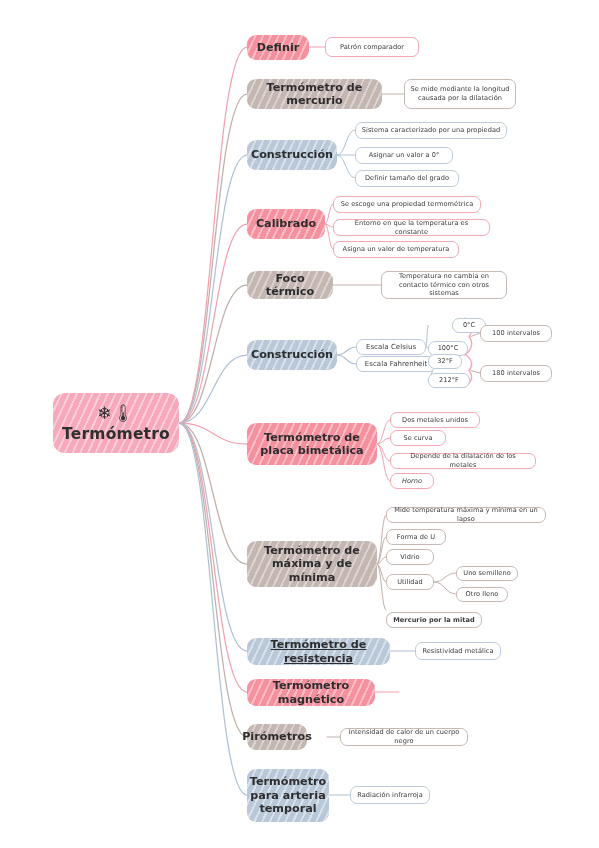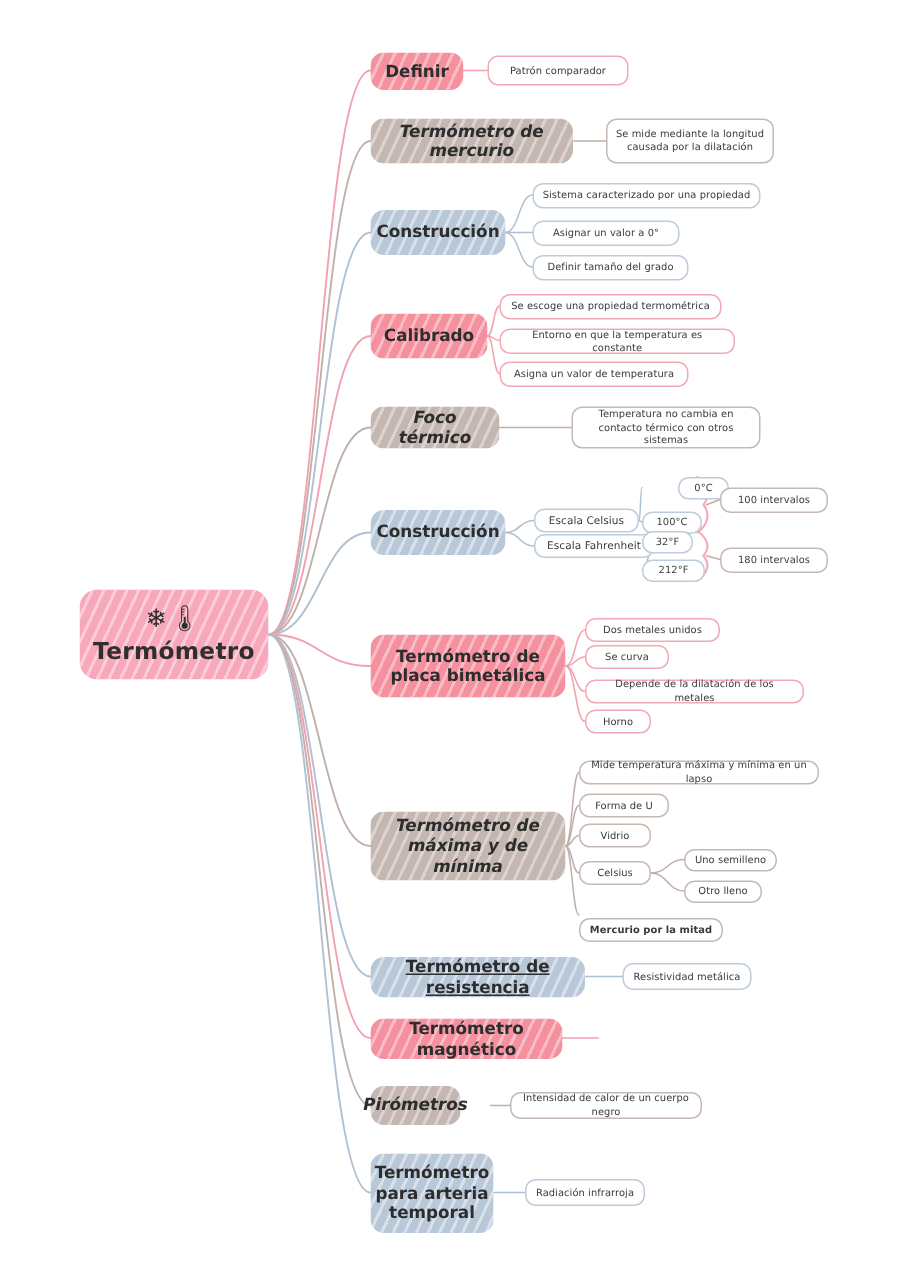--- a/index.html
+++ b/index.html
@@ -32,21 +32,20 @@
     font-size:11.2px;font-weight:700;line-height:13.5px;padding:3px 7px;
   }
   .branch.pink{
     background:repeating-linear-gradient(115deg, rgba(255,255,255,.40) 0 2px, rgba(255,255,255,0) 2px 7px),#F5909F;
   }
   .branch.blue{
     background:repeating-linear-gradient(115deg, rgba(255,255,255,.45) 0 2px, rgba(255,255,255,0) 2px 7px),#B8C8D9;
   }
   .branch.taupe{
     background:repeating-linear-gradient(115deg, rgba(255,255,255,.40) 0 2px, rgba(255,255,255,0) 2px 7px),#C4B6B0;
-    font-style:italic;
   }
 
   
   .leaf{
     position:absolute;box-sizing:border-box;
     display:flex;align-items:center;justify-content:center;text-align:center;
     background:#ffffff;border-radius:7px;border:1px solid #ccc;
     color:#3a3a3a;font-size:6.6px;line-height:8.6px;padding:2px 5px;
     letter-spacing:.05px;
   }
@@ -133,26 +132,26 @@
     <div class="leaf blue" style="left: 428px; top: 341px; width: 40px; height: 15px;">100°C</div>
     <div class="leaf taupe" style="left: 480px; top: 325px; width: 72px; height: 17px;">100 intervalos</div>
     <div class="leaf blue mid" style="left: 356px; top: 356px; width: 80px; height: 16px;">Escala Fahrenheit</div>
     <div class="leaf blue" style="left: 428px; top: 354px; width: 34px; height: 15px;">32°F</div>
     <div class="leaf blue" style="left: 428px; top: 373px; width: 42px; height: 15px;">212°F</div>
     <div class="leaf taupe" style="left: 480px; top: 365px; width: 72px; height: 17px;">180 intervalos</div>
     <div class="branch pink" style="left: 247px; top: 423px; width: 130px; height: 42px;">Termómetro de placa bimetálica</div>
     <div class="leaf pink" style="left: 390px; top: 412px; width: 90px; height: 16px;">Dos metales unidos</div>
     <div class="leaf pink" style="left: 390px; top: 430px; width: 56px; height: 16px;">Se curva</div>
     <div class="leaf pink" style="left: 390px; top: 453px; width: 146px; height: 16px;">Depende de la dilatación de los metales</div>
-    <div class="leaf pink" style="left: 390px; top: 473px; width: 44px; height: 16px;">Horno</div>
+    <div class="leaf pink" style="left: 390px; top: 473px; width: 44px; height: 16px; font-style: italic;">Horno</div>
     <div class="branch taupe" style="left: 247px; top: 541px; width: 130px; height: 46px;">Termómetro de máxima y de mínima</div>
     <div class="leaf taupe" style="left: 386px; top: 507px; width: 160px; height: 16px;">Mide temperatura máxima y mínima en un lapso</div>
     <div class="leaf taupe" style="left: 386px; top: 529px; width: 60px; height: 16px;">Forma de U</div>
     <div class="leaf taupe" style="left: 386px; top: 549px; width: 48px; height: 16px;">Vidrio</div>
-    <div class="leaf taupe" style="left: 386px; top: 574px; width: 48px; height: 16px;">Celsius</div>
+    <div class="leaf taupe" style="left: 386px; top: 574px; width: 48px; height: 16px;">Utilidad</div>
     <div class="leaf taupe" style="left: 456px; top: 566px; width: 62px; height: 15px;">Uno semilleno</div>
     <div class="leaf taupe" style="left: 456px; top: 587px; width: 52px; height: 15px;">Otro lleno</div>
     <div class="leaf taupe" style="left: 386px; top: 612px; width: 96px; height: 16px; font-weight: bold;">Mercurio por la mitad</div>
     <div class="branch blue" style="left: 247px; top: 638px; width: 143px; height: 27px; text-decoration: underline;">Termómetro de resistencia</div>
     <div class="leaf blue" style="left: 415px; top: 642px; width: 86px; height: 18px;">Resistividad metálica</div>
     <div class="branch pink" style="left: 247px; top: 679px; width: 128px; height: 27px;">Termómetro magnético</div>
     <div class="branch taupe" style="left: 247px; top: 724px; width: 60px; height: 26px;">Pirómetros</div>
     <div class="leaf taupe" style="left: 340px; top: 728px; width: 128px; height: 18px;">Intensidad de calor de un cuerpo negro</div>
     <div class="branch blue" style="left: 247px; top: 769px; width: 82px; height: 53px;">Termómetro para arteria temporal</div>
     <div class="leaf blue" style="left: 350px; top: 786px; width: 80px; height: 18px;">Radiación infrarroja</div>

